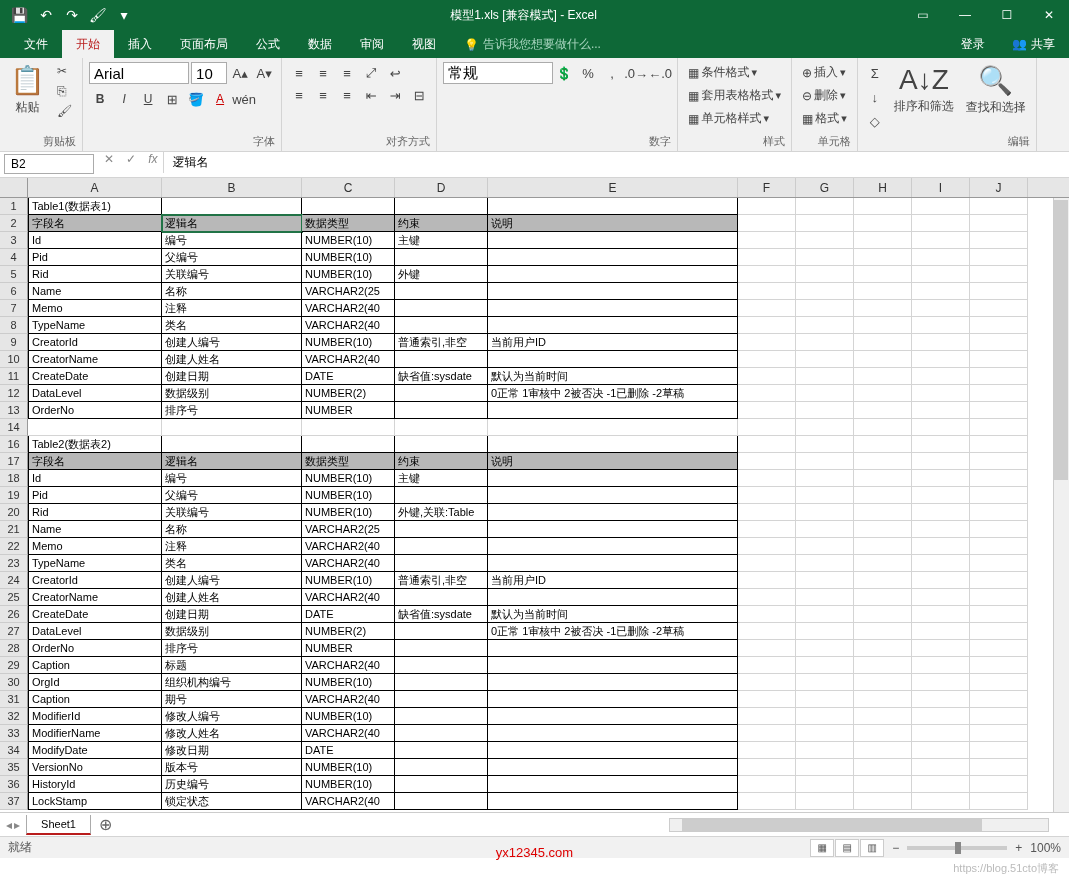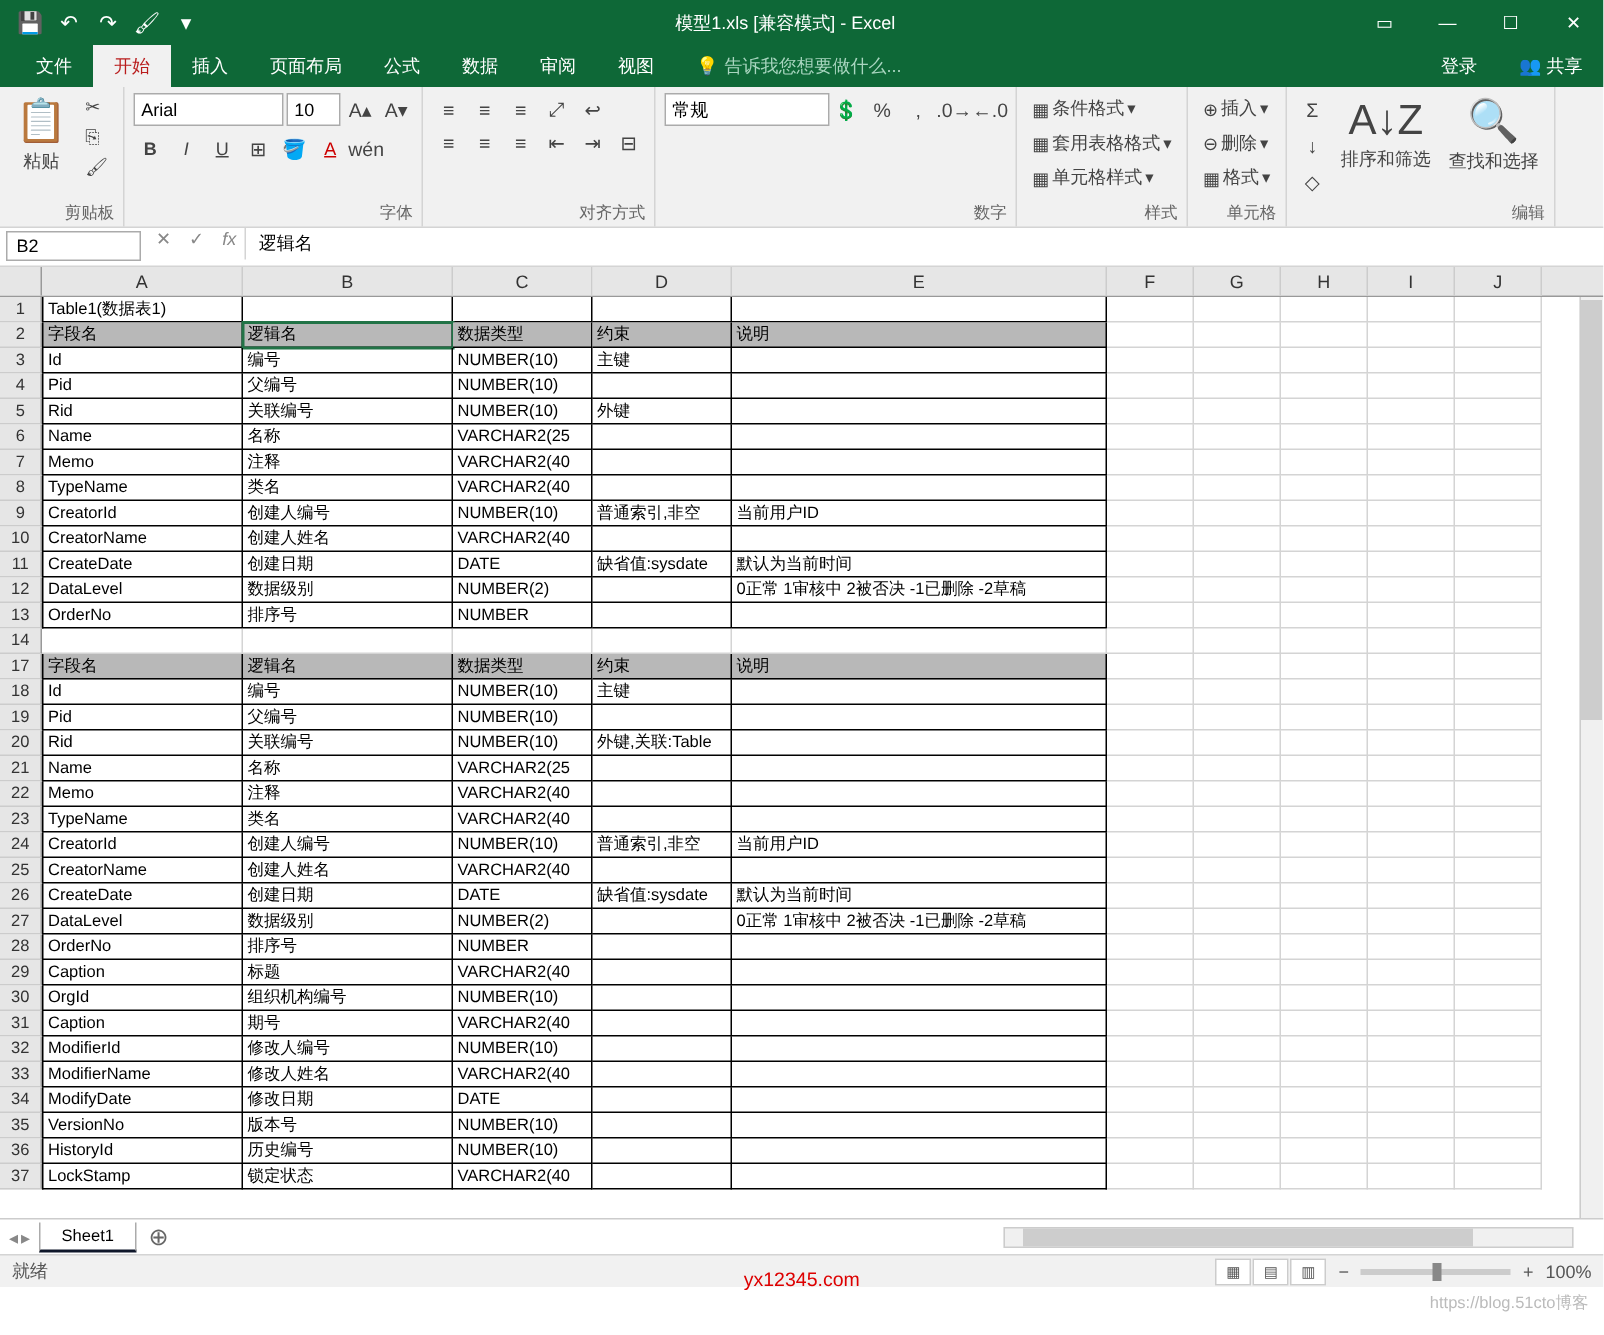--- a/index.html
+++ b/index.html
@@ -3,35 +3,35 @@
 <meta charset="utf-8">
 <style>
 *{margin:0;padding:0;box-sizing:border-box;font-family:'Microsoft YaHei',Arial,sans-serif;font-size:12px}
 body{background:#fff;overflow:hidden;width:1069px;height:890px;position:relative}
 .title-bar{background:#0e6837;height:30px;display:flex;align-items:center;color:#fff}
 .title-bar .qat{display:flex;gap:2px;align-items:center;padding:0 8px}
 .title-bar .qat-btn{width:24px;height:24px;display:flex;align-items:center;justify-content:center;color:#fff;font-size:14px}
 .title-bar .title{flex:1;text-align:center;font-size:12px}
 .title-bar .win-controls{display:flex;gap:2px}
 .title-bar .win-btn{width:40px;height:30px;display:flex;align-items:center;justify-content:center;color:#fff}
-.ribbon-tabs{background:#0e6837;height:28px;display:flex;align-items:center;padding-left:10px}
+.ribbon-tabs{background:#0e6837;height:28px;display:flex;align-items:flex-start;padding-left:10px}
 .ribbon-tab{padding:6px 14px;color:#fff;cursor:pointer}
 .ribbon-tab.active{background:#f1f1f1;color:#b91c1c}
 .ribbon-tabs .tell-me{color:#a8d5bf;padding:6px 14px;display:flex;align-items:center;gap:4px}
 .ribbon-tabs .right{margin-left:auto;display:flex}
 .ribbon{background:#f1f1f1;height:94px;display:flex;border-bottom:1px solid #d4d4d4}
 .ribbon-group{border-right:1px solid #d4d4d4;padding:4px 6px 2px;display:flex;flex-direction:column;justify-content:space-between}
 .ribbon-group-label{text-align:right;color:#666;font-size:11px;padding-top:2px}
 .ribbon-controls{display:flex;gap:4px;flex:1;align-items:flex-start}
 .big-btn{display:flex;flex-direction:column;align-items:center;gap:2px;padding:2px 4px;color:#444}
 .big-btn .icon{font-size:28px}
 .small-btns{display:flex;flex-direction:column;gap:2px}
 .small-btn{padding:2px 4px;color:#444;display:flex;align-items:center;gap:2px;font-size:11px}
 .font-row{display:flex;gap:2px;align-items:center;margin-bottom:4px}
-.font-select{border:1px solid #ababab;background:#fff;padding:2px 4px;font-size:12px;height:22px}
+.font-select{border:1px solid #ababab;background:#fff;padding:2px 4px;font-size:15px;height:22px}
 .font-name{width:100px}
 .font-size{width:36px}
 .btn-cluster{display:flex;gap:2px}
 .icon-btn{width:22px;height:22px;display:flex;align-items:center;justify-content:center;color:#444;font-size:13px}
 .name-box-row{height:26px;display:flex;align-items:flex-start;border-bottom:1px solid #d4d4d4;background:#fff}
 .name-box{width:90px;border:1px solid #ababab;padding:2px 6px;margin:2px 4px}
 .fx-btn{padding:0 6px;color:#888}
 .formula-bar{flex:1;padding:2px 8px;border-left:1px solid #d4d4d4}
 .grid-area{position:relative;height:634px;overflow:hidden}
 .col-headers{display:flex;background:#e6e6e6;height:20px;border-bottom:1px solid #999}
@@ -43,21 +43,21 @@
 .grid-row{display:flex;height:17px}
 .row-header{width:28px;background:#e6e6e6;border-right:1px solid #999;border-bottom:1px solid #ccc;text-align:center;line-height:17px;color:#333;font-size:11px}
 .cell{border-right:1px solid #d4d4d4;border-bottom:1px solid #d4d4d4;padding:0 3px;line-height:17px;overflow:hidden;white-space:nowrap;font-size:11px}
 .cell.bordered{border-right:1px solid #000;border-bottom:1px solid #000}
 .cell.bleft{border-left:1px solid #000}
 .header-cell{background:#b8b8b8}
 .active-cell{outline:2px solid #217346;outline-offset:-1px}
 .sheet-tabs{height:24px;display:flex;align-items:center;border-top:1px solid #ccc;background:#fff}
 .sheet-nav{display:flex;gap:2px;padding:0 6px;color:#888}
 .sheet-tab{padding:3px 14px;border:1px solid #ababab;border-top:none;background:#fff;font-size:11px}
-.sheet-tab.active{border-bottom:2px solid #0f172a}
+.sheet-tab.active{border-bottom:2px solid #b91c1c}
 .sheet-add{padding:0 8px;color:#666;font-size:16px}
 .hscroll{flex:1;display:flex;justify-content:flex-end;padding-right:20px}
 .hscroll-track{width:380px;height:14px;background:#f0f0f0;border:1px solid #ccc;position:relative}
 .hscroll-thumb{position:absolute;left:12px;width:300px;height:12px;background:#cdcdcd}
 .status-bar{height:22px;background:#f1f1f1;display:flex;align-items:center;padding:0 8px;border-top:1px solid #d4d4d4;font-size:11px;color:#555}
 .status-right{margin-left:auto;display:flex;align-items:center;gap:8px}
 .view-btns{display:flex;gap:1px}
 .view-btn{width:24px;height:18px;border:1px solid #ccc;background:#fff;display:flex;align-items:center;justify-content:center;font-size:10px}
 .zoom-slider{width:100px;height:4px;background:#ccc;position:relative}
 .zoom-thumb{position:absolute;left:48px;top:-4px;width:6px;height:12px;background:#888}
@@ -424,20 +424,33 @@
         <div class="cell col-C"></div>
         <div class="cell col-D"></div>
         <div class="cell col-E"></div>
         <div class="cell col-narrow"></div>
         <div class="cell col-narrow"></div>
         <div class="cell col-narrow"></div>
         <div class="cell col-narrow"></div>
         <div class="cell col-narrow"></div>
       </div>
       <div class="grid-row">
+        <div class="row-header">16</div>
+        <div class="cell col-A bordered bleft">Table2(数据表2)</div>
+        <div class="cell col-B bordered"></div>
+        <div class="cell col-C bordered"></div>
+        <div class="cell col-D bordered"></div>
+        <div class="cell col-E bordered"></div>
+        <div class="cell col-narrow"></div>
+        <div class="cell col-narrow"></div>
+        <div class="cell col-narrow"></div>
+        <div class="cell col-narrow"></div>
+        <div class="cell col-narrow"></div>
+      </div>
+      <div class="grid-row">
         <div class="row-header">17</div>
         <div class="cell col-A bordered bleft header-cell">字段名</div>
         <div class="cell col-B bordered header-cell">逻辑名</div>
         <div class="cell col-C bordered header-cell">数据类型</div>
         <div class="cell col-D bordered header-cell">约束</div>
         <div class="cell col-E bordered header-cell">说明</div>
         <div class="cell col-narrow"></div>
         <div class="cell col-narrow"></div>
         <div class="cell col-narrow"></div>
         <div class="cell col-narrow"></div>

